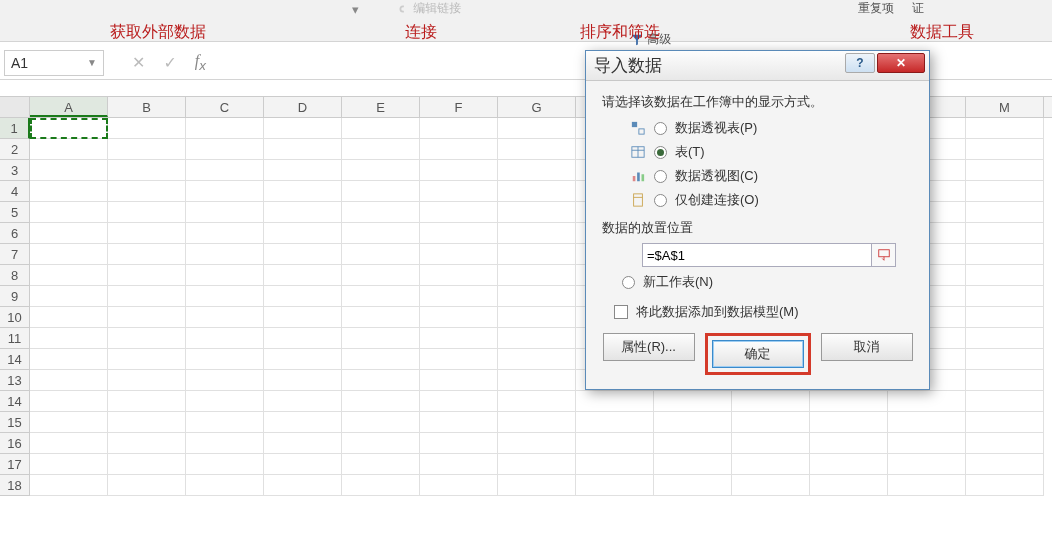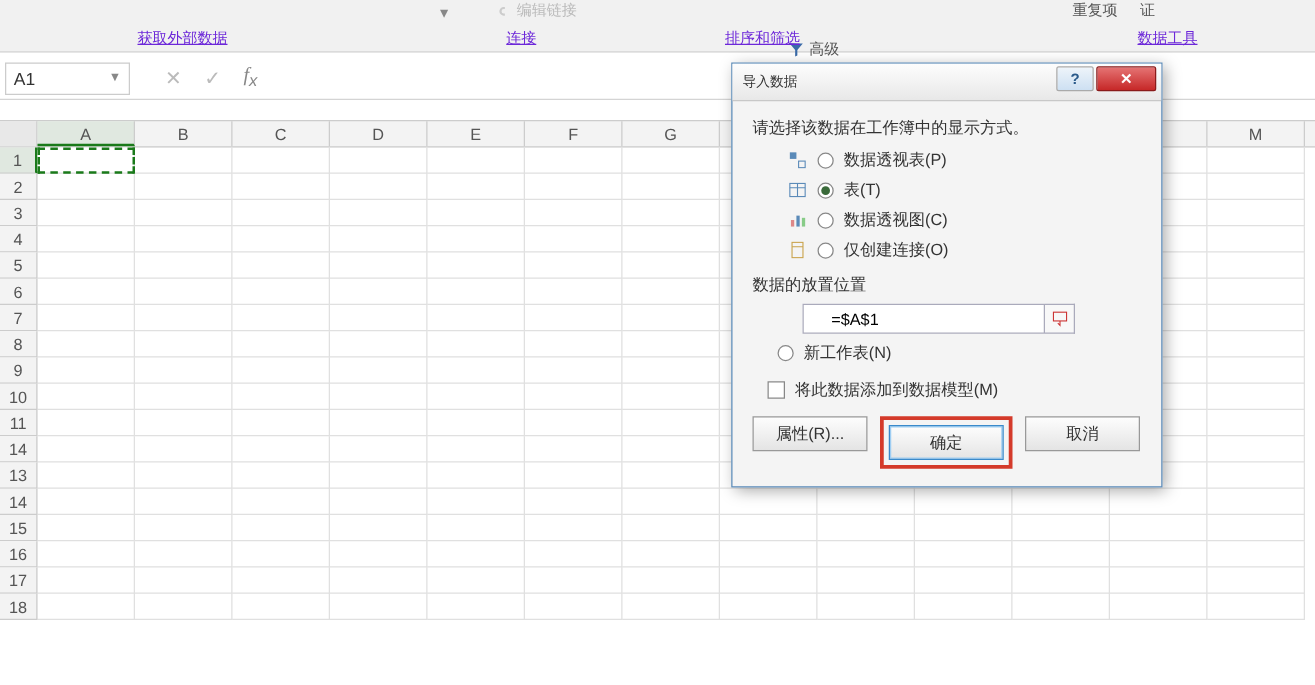--- a/index.html
+++ b/index.html
@@ -1,20 +1,20 @@
 <!DOCTYPE html>
 <html><head>
 <meta charset="utf-8">
 <style>
 * { box-sizing: border-box; margin: 0; padding: 0; font-family: "Microsoft YaHei", "SimSun", Arial, sans-serif; }
 body { background: #fff; width: 1052px; height: 548px; overflow: hidden; position: relative; }
 
 
 .ribbon-labels { position: absolute; top: 0; left: 0; right: 0; height: 42px; background: #f1f1f1; border-bottom: 1px solid #d4d4d4; }
-.ribbon-group { position: absolute; top: 22px; font-size: 12px; color: #6d28d9; text-align: center; text-decoration: underline; }
+.ribbon-group { position: absolute; top: 22px; font-size: 16px; color: #b91c1c; text-align: center; }
 .ribbon-icon { position: absolute; top: 2px; color: #888; font-size: 13px; }
 .ribbon-btn-row { position: absolute; top: 0px; font-size: 12px; color: #bbb; }
 
 
 .formula-bar { position: absolute; top: 46px; left: 0; right: 0; height: 34px; background: #fff; display: flex; align-items: center; border-bottom: 1px solid #d4d4d4; }
 .name-box { width: 100px; height: 26px; border: 1px solid #ccc; margin-left: 4px; padding: 0 6px; font-size: 14px; color: #333; display: flex; align-items: center; justify-content: space-between; background: #fff; }
 .name-box .dd { color: #888; font-size: 10px; }
 .formula-ctrl { display: flex; align-items: center; gap: 18px; margin-left: 28px; color: #bbb; font-size: 16px; }
 .formula-ctrl .fx { font-style: italic; font-family: "Times New Roman", serif; color: #888; }
 
@@ -27,44 +27,44 @@
 .rows { }
 .row { display: flex; height: 21px; }
 .row-header { width: 30px; border-right: 1px solid #ccc; border-bottom: 1px solid #ccc; text-align: center; font-size: 13px; color: #555; line-height: 21px; background: #f3f3f3; }
 .row-header.sel { background: #e0e8e0; border-right: 2px solid #1a7a1a; }
 .cell { width: 78px; border-right: 1px solid #e0e0e0; border-bottom: 1px solid #e0e0e0; }
 .cell.selected { outline: 2px dashed #1a7a1a; outline-offset: -2px; background: #fff; }
 
 
 .dialog { position: absolute; top: 50px; left: 585px; width: 345px; background: #f4f4f4; border: 1px solid #5a8ab8; box-shadow: 3px 3px 12px rgba(0,0,0,0.35); }
 .titlebar { height: 30px; background: linear-gradient(#fdfdfd, #e8e8e8); border-bottom: 1px solid #c8c8c8; display: flex; align-items: center; padding-left: 8px; position: relative; }
-.titlebar .title { font-size: 11px; color: #333; }
+.titlebar .title { font-size: 17px; color: #333; }
 .titlebar .controls { position: absolute; right: 4px; top: 2px; display: flex; gap: 2px; }
 .tb-btn { width: 30px; height: 20px; border: 1px solid #aaa; border-radius: 2px; display: flex; align-items: center; justify-content: center; font-size: 12px; }
 .tb-help { background: linear-gradient(#eef4fa, #cde0f2); color: #2a5a8a; font-weight: bold; }
 .tb-close { width: 48px; background: linear-gradient(#e57373, #c62828); color: #fff; font-weight: bold; border-color: #8a1a1a; }
 
 .dlg-body { padding: 12px 16px 14px 16px; font-size: 13px; color: #333; }
 .section-text { margin-bottom: 8px; }
 .opt-row { display: flex; align-items: center; gap: 8px; margin: 6px 0 6px 28px; }
 .opt-icon { width: 16px; height: 16px; display: flex; align-items: center; justify-content: center; color: #5a8ab8; font-size: 12px; }
 .radio { width: 13px; height: 13px; border: 1px solid #888; border-radius: 50%; display: inline-flex; align-items: center; justify-content: center; background: #fff; }
 .radio.checked::after { content: ""; width: 7px; height: 7px; border-radius: 50%; background: #3a6a3a; display: block; }
 .opt-label { font-size: 13px; }
 
 .section-title { margin: 10px 0 6px 0; }
 .sub-opt { display: flex; align-items: center; gap: 8px; margin: 6px 0 6px 20px; }
 .ref-row { margin: 4px 0 6px 40px; display: flex; align-items: center; }
-.ref-input { width: 194px; height: 24px; border: 1px solid #aab; padding: 0 22px; font-size: 13px; background: #fff; }
+.ref-input { width: 230px; height: 24px; border: 1px solid #aab; padding: 0 4px; font-size: 13px; background: #fff; }
 .ref-pick { width: 24px; height: 24px; border: 1px solid #aab; border-left: none; display: flex; align-items: center; justify-content: center; font-size: 11px; color: #c33; background: #f8f8f8; }
 
 .check-row { display: flex; align-items: center; gap: 8px; margin: 12px 0 12px 12px; }
 .checkbox { width: 14px; height: 14px; border: 1px solid #888; background: #fff; }
 
-.btn-row { display: flex; gap: 10px; justify-content: flex-start; margin-top: 8px; }
+.btn-row { display: flex; gap: 10px; justify-content: center; margin-top: 8px; }
 .dlg-btn { width: 92px; height: 28px; border: 1px solid #999; background: linear-gradient(#fdfdfd, #e4e4e4); font-size: 13px; color: #333; display: flex; align-items: center; justify-content: center; cursor: pointer; }
 .dlg-btn.focus { border: 1px solid #3a8acb; box-shadow: inset 0 0 0 1px #9ecdf2; }
 .highlight-box { border: 3px solid #d43a2a; padding: 4px; display: inline-flex; }
 </style>
 </head>
 <body>
 
 <div class="ribbon-labels">
   <span class="ribbon-btn-row" style="left:396px;">
     <svg width="14" height="14" viewBox="0 0 16 16" style="vertical-align:middle;">

